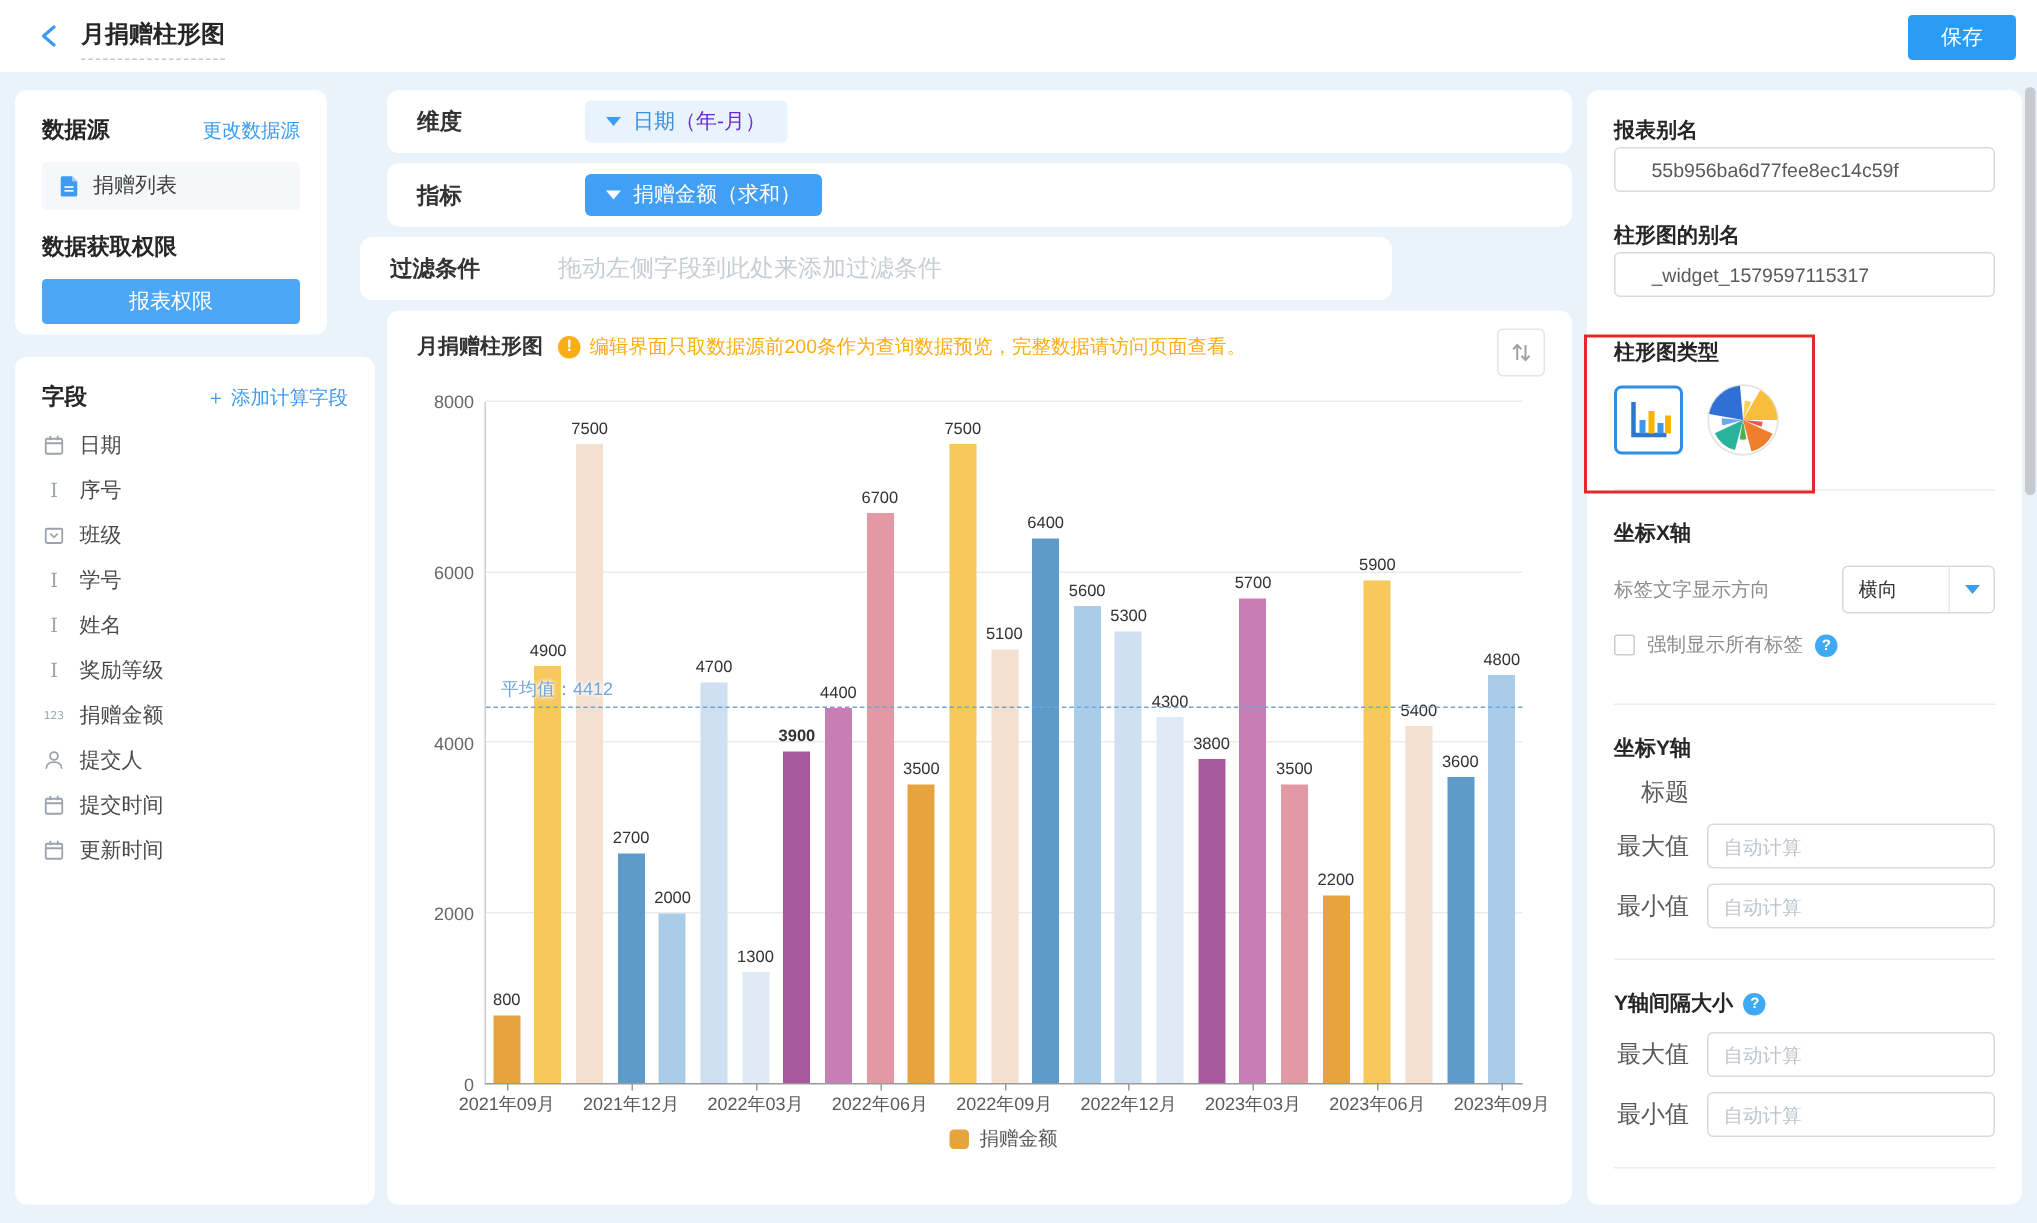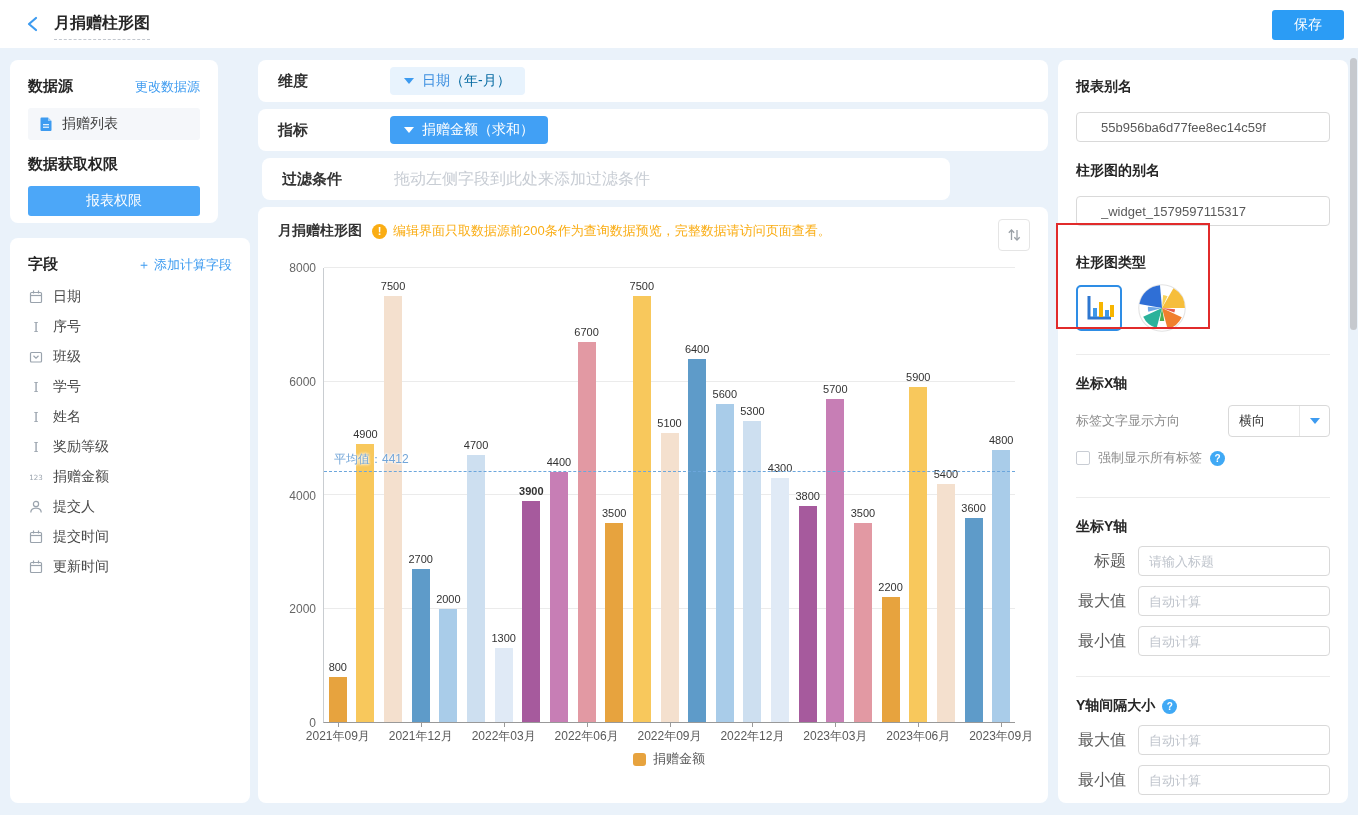--- a/index.html
+++ b/index.html
@@ -17,21 +17,21 @@
                 padding-bottom:5px; border-bottom:1px dashed #C3C8CF; }
   .save-btn { position:absolute; right:14px; top:10px; width:72px; height:30px; background:#2B9CF5; color:#fff;
               border:none; border-radius:3px; font-size:14px; cursor:pointer; font-family:inherit; }
 
   
   .card { position:absolute; background:#fff; border-radius:8px; }
   #card-ds     { left:10px;  top:60px;  width:208px; height:163px; padding:0 18px; }
   #card-fields { left:10px;  top:238px; width:240px; height:565px; padding:0 18px; }
   #row-dim     { left:258px; top:60px;  width:790px; height:42px; }
   #row-metric  { left:258px; top:109px; width:790px; height:42px; }
-  #row-filter  { left:262px; top:158px; width:688px; height:42px; }
+  #row-filter  { left:240px; top:158px; width:688px; height:42px; }
   #card-chart  { left:258px; top:207px; width:790px; height:596px; }
   #card-right  { left:1058px; top:60px; width:290px; height:743px; padding:0 18px; }
 
   .h-bold { font-size:15px; font-weight:bold; color:#262626; }
   .link-blue { color:#3D9BF0; font-size:13px; cursor:pointer; text-decoration:none; }
 
   
   .row-between { display:flex; justify-content:space-between; align-items:center; padding-top:17px; }
   .ds-item { margin-top:12px; height:32px; background:#F5F7FA; border-radius:3px; display:flex; align-items:center;
              gap:8px; padding:0 10px; font-size:14px; color:#404040; cursor:pointer; }
@@ -43,21 +43,21 @@
   #field-list { margin-top:8px; }
   .field-item { height:30px; display:flex; align-items:center; gap:9px; font-size:14px; color:#4A4A4A; cursor:grab; }
   .field-item .f-ico { width:16px; height:16px; flex:0 0 16px; display:flex; align-items:center; justify-content:center; }
 
   
   .cfg-row { display:flex; align-items:center; height:100%; }
   .cfg-label { width:132px; padding-left:20px; font-size:15px; font-weight:bold; color:#333; }
   .tag-dim { display:inline-flex; align-items:center; gap:8px; background:#E8F3FD; border-radius:4px; height:28px;
              padding:0 14px; font-size:14px; cursor:pointer; }
   .tag-dim .t-main { color:#3D8FE0; }
-  .tag-dim .t-suffix { color:#0369a1; }
+  .tag-dim .t-suffix { color:#6d28d9; }
   .tag-metric { display:inline-flex; align-items:center; gap:8px; background:#41A0F5; border-radius:4px; height:28px;
                 padding:0 14px; font-size:14px; color:#fff; cursor:pointer; }
   .caret-down { width:0; height:0; border-left:5px solid transparent; border-right:5px solid transparent; }
   .caret-blue  { border-top:6px solid #3D9BF0; }
   .caret-white { border-top:6px solid #fff; }
   .filter-placeholder { color:#C8CDD4; font-size:16px; }
 
   
   .chart-header { position:absolute; left:20px; top:15px; display:flex; align-items:center; gap:10px; }
   .chart-title { font-size:14px; font-weight:bold; color:#333; }
@@ -84,21 +84,21 @@
   #legend { position:absolute; left:65px; top:543px; width:692px; display:flex; justify-content:center; }
   .legend-item { display:flex; align-items:center; gap:7px; cursor:pointer; }
   .legend-swatch { width:13px; height:13px; border-radius:3px; }
   .legend-label { font-size:13px; color:#595959; }
 
   
   .r-h { font-size:14px; font-weight:bold; color:#262626; }
   .r-input { width:100%; height:30px; border:1px solid #D9D9D9; border-radius:4px; padding:0 10px; font-size:13px;
              color:#595959; font-family:inherit; background:#fff; }
   .r-input::placeholder { color:#BFC4CC; }
-  .mt18{margin-top:18px;} .mt10{margin-top:16px;padding-left:24px;} .mt20{margin-top:20px;} .mt28{margin-top:28px;}
+  .mt18{margin-top:18px;} .mt10{margin-top:2px;padding-left:24px;} .mt20{margin-top:20px;} .mt28{margin-top:28px;}
   .divider { height:1px; background:#ECECEC; margin-top:22px; }
   .type-icons { display:flex; gap:16px; align-items:center; margin-top:12px; }
   .type-bar { width:46px; height:46px; border:2px solid #2E8DE5; border-radius:5px; background:#fff;
               display:flex; align-items:center; justify-content:center; cursor:pointer; }
   .type-pie { width:48px; height:48px; cursor:pointer; }
   #red-box { position:absolute; left:-2px; top:163px; width:154px; height:106px; border:2px solid #E12B2B; pointer-events:none; }
   .dir-row { display:flex; align-items:center; margin-top:12px; }
   .dir-label { font-size:13px; color:#8C8C8C; flex:1; }
   .select { width:102px; height:32px; border:1px solid #D9D9D9; border-radius:4px; display:flex; align-items:center;
             cursor:pointer; background:#fff; }
@@ -434,21 +434,20 @@
       <span class="checkbox"></span>
       <span class="chk-label">强制显示所有标签</span>
       <span class="help-ico">?</span>
     </div>
 
     <div class="divider" style="margin-top:30px;"></div>
 
     <div class="r-h mt20">坐标Y轴</div>
     <div class="axis-row">
       <span class="a-label">标题</span>
-      <input class="r-input" placeholder="请输入标题" style="">
     </div>
     <div class="axis-row">
       <span class="a-label">最大值</span>
       <input class="r-input" placeholder="自动计算" style="">
     </div>
     <div class="axis-row">
       <span class="a-label">最小值</span>
       <input class="r-input" placeholder="自动计算" style="">
     </div>
 

